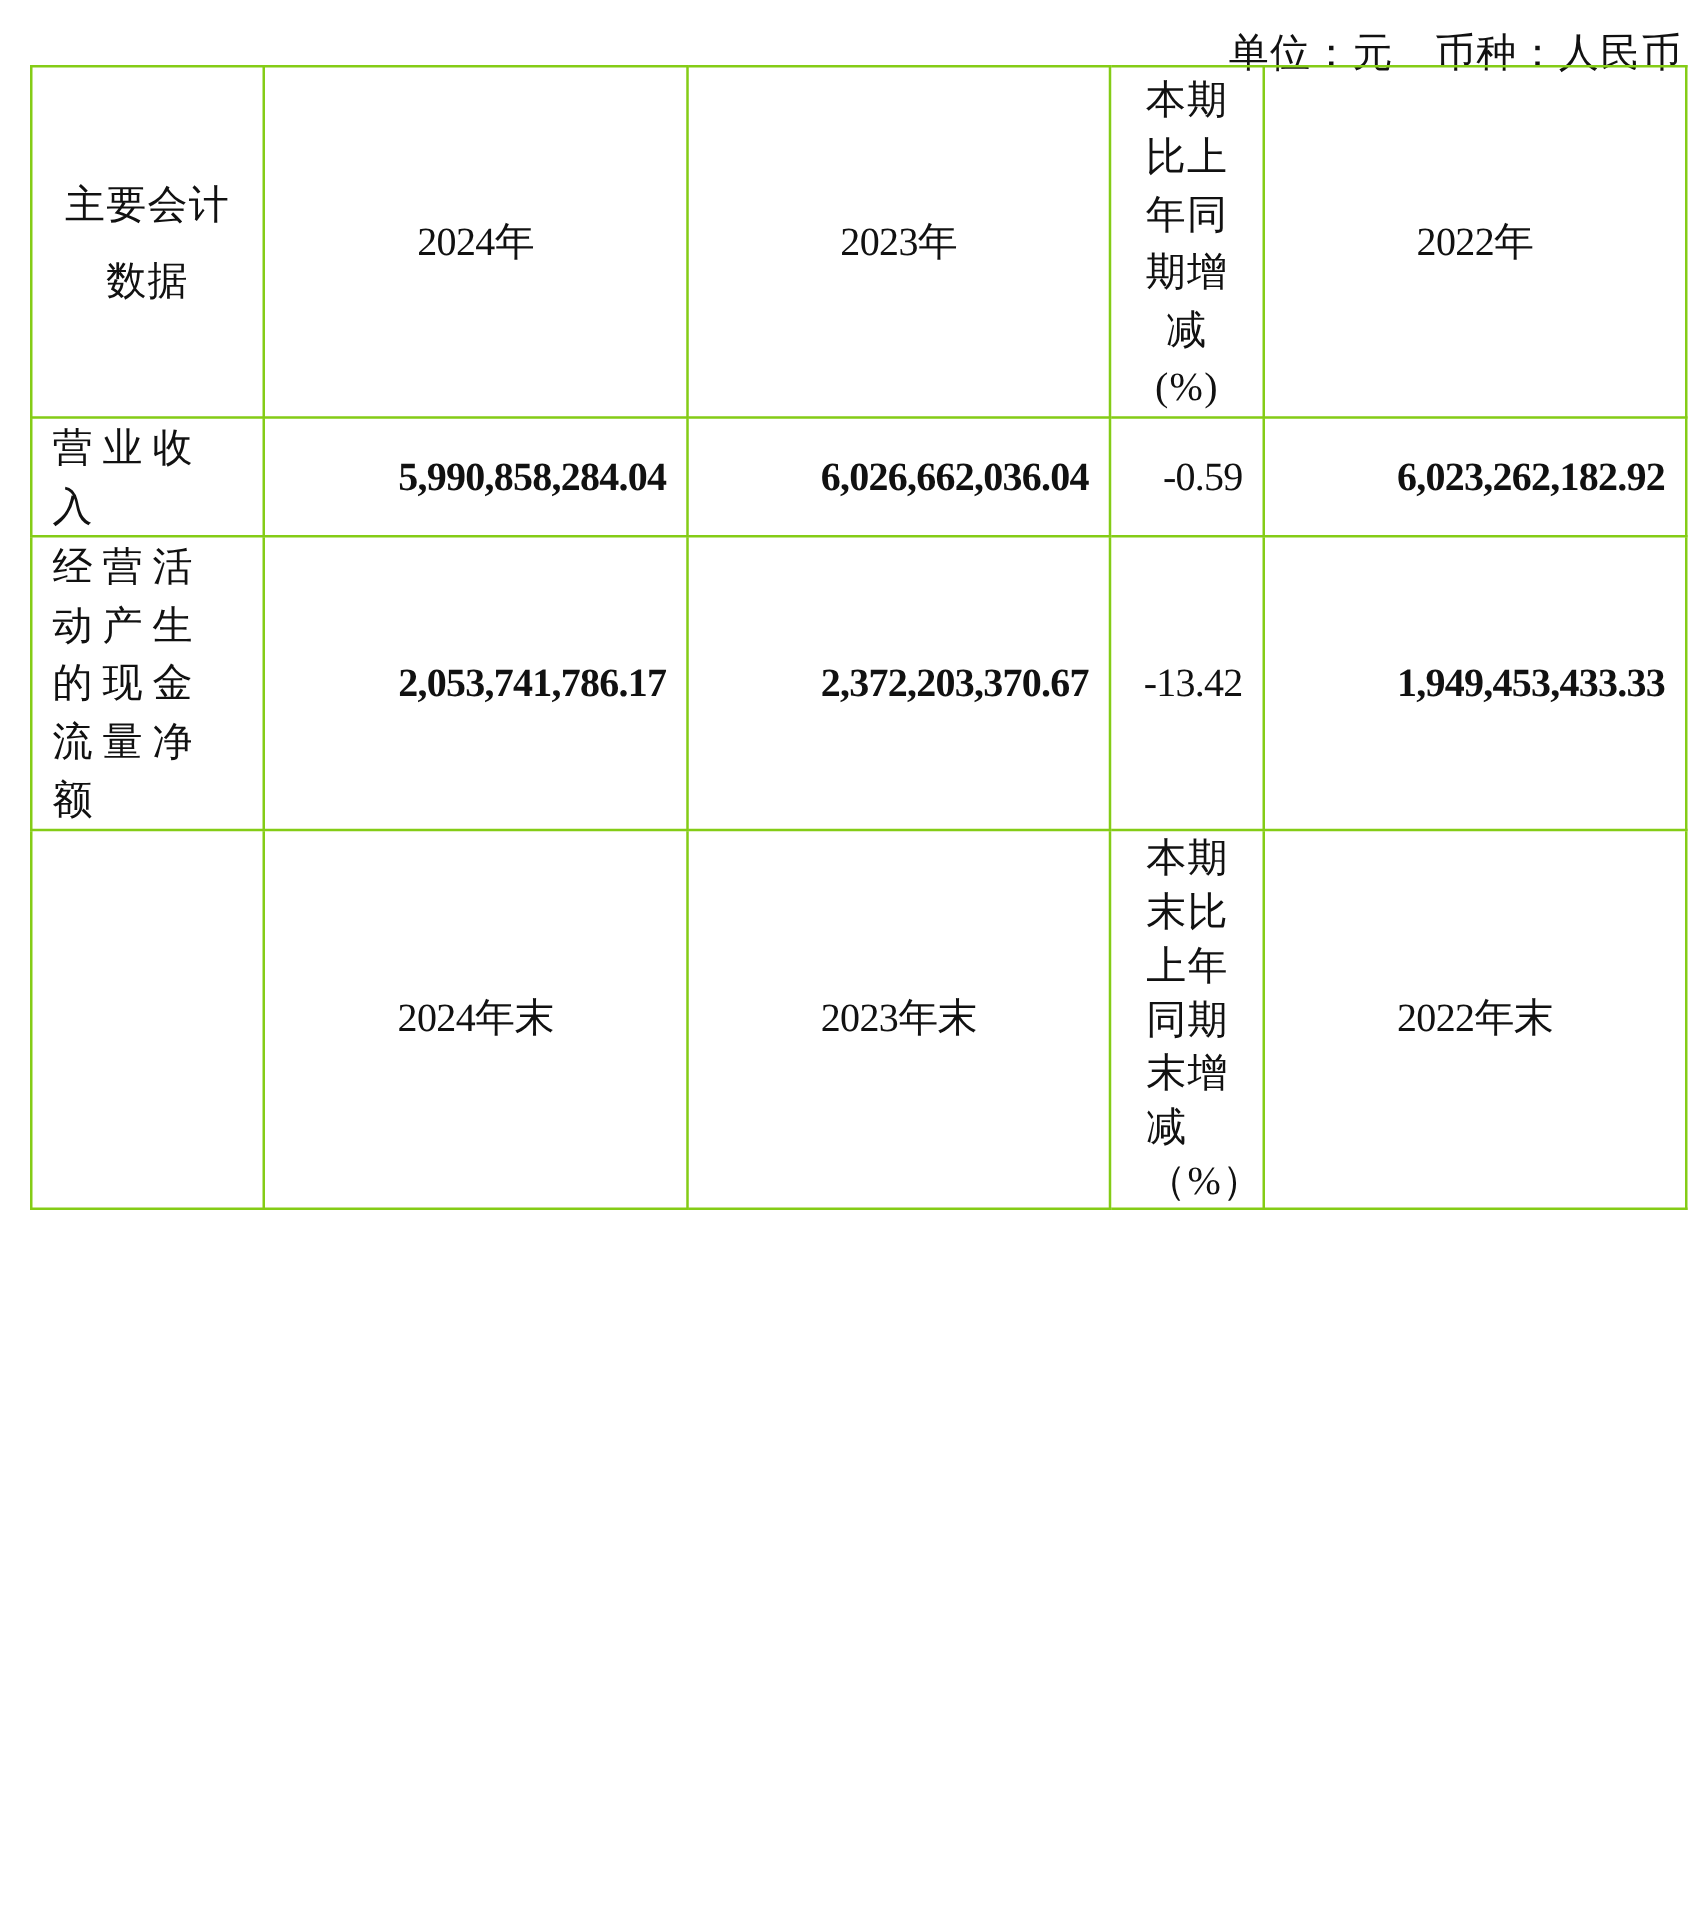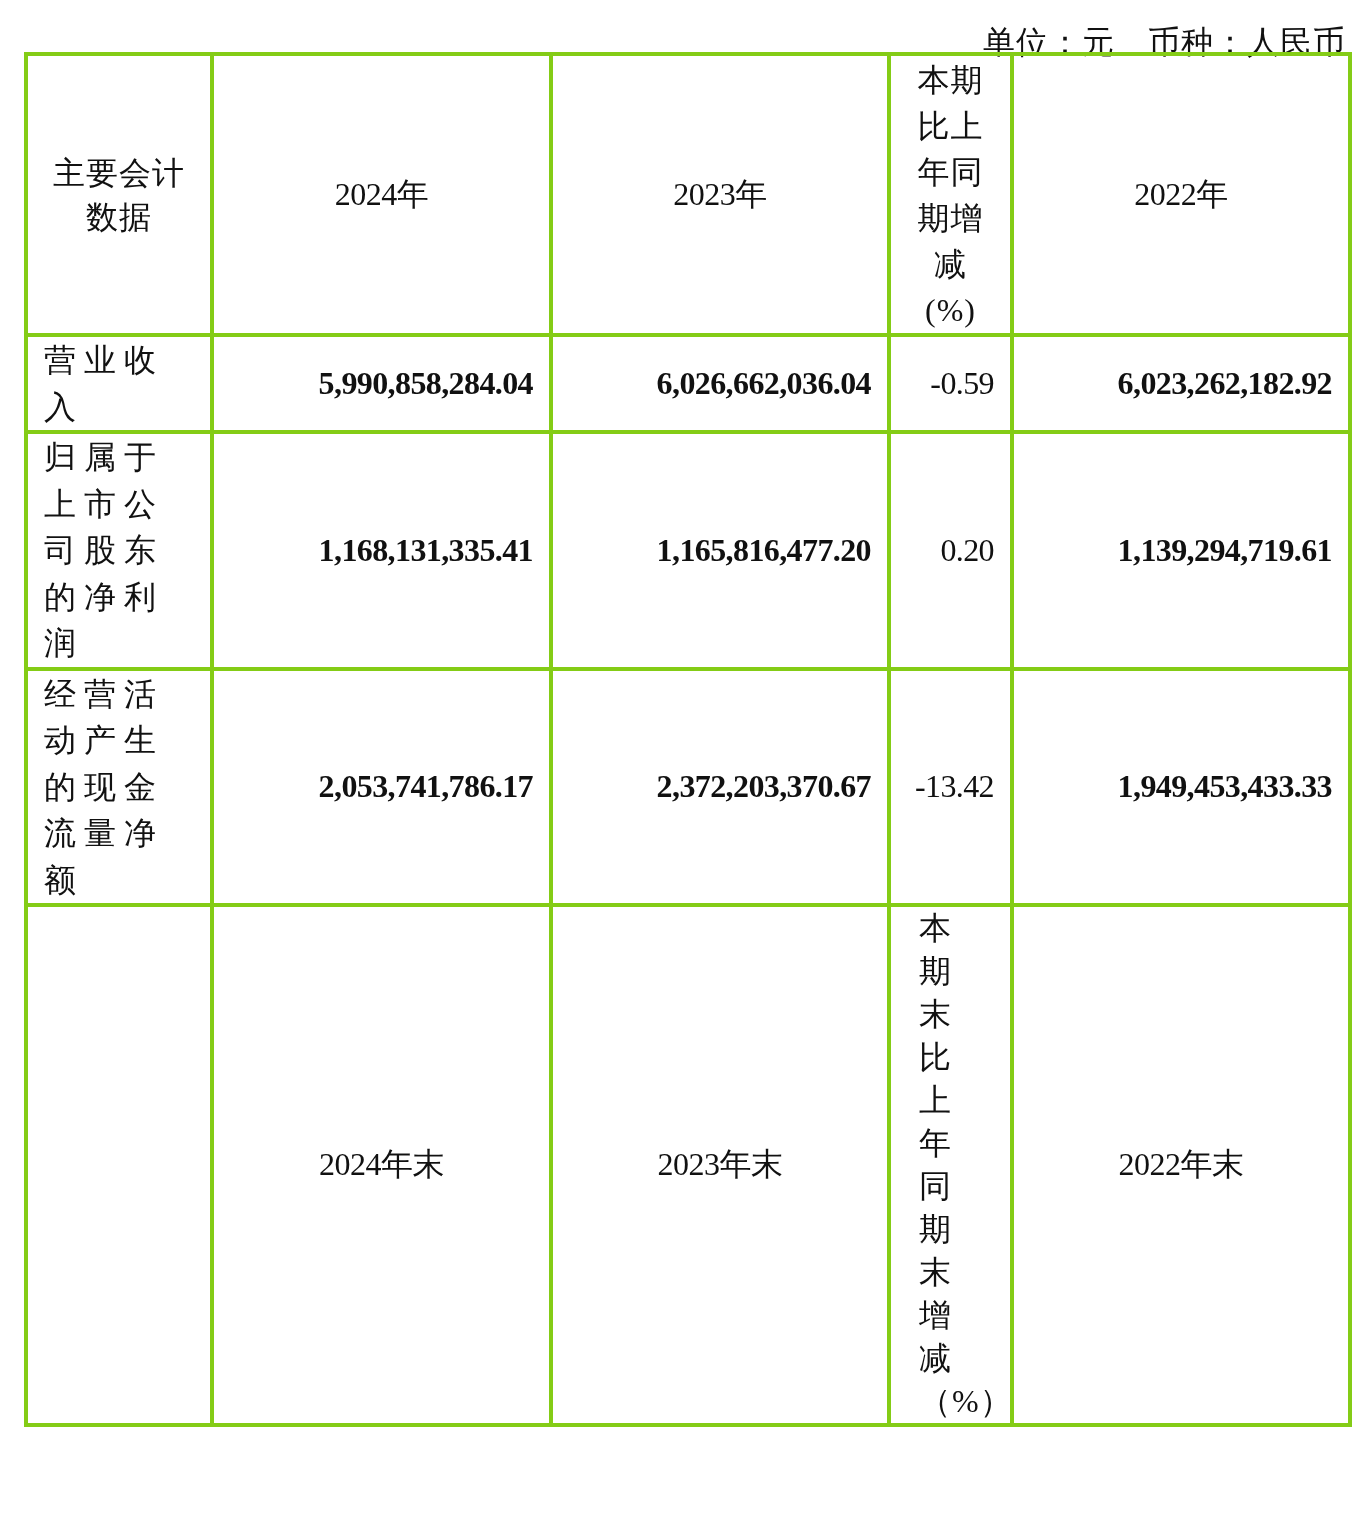--- a/index.html
+++ b/index.html
@@ -12,34 +12,34 @@
       position: absolute; top: 20px; right: 12px;
       font-size: 32px; line-height: 44px; letter-spacing: 1px;
       white-space: pre;
     }
     table.main {
       position: absolute; left: 24px; top: 52px;
       border-collapse: collapse; table-layout: fixed;
       width: 1324px;
     }
     table.main td {
-      border: 4px solid #84cc16;
+      border: 2px solid #84cc16;
       padding: 0;
       font-size: 32px;
       vertical-align: middle;
     }
     .label {
       padding: 0 12px 0 16px !important;
       line-height: 46.5px;
       letter-spacing: 8px;
       text-align: left;
       word-break: break-all;
     }
     .hdr-label {
-      text-align: center; letter-spacing: 1px; line-height: 44px;
+      text-align: center; letter-spacing: 1px; line-height: 61px;
       padding: 0 14px !important;
     }
     .year { text-align: center; letter-spacing: -0.5px; }
     .num { text-align: right; padding-right: 16px !important; letter-spacing: -0.6px; font-weight: bold; }
     .chg { text-align: right; padding-right: 16px !important; letter-spacing: -0.6px; margin-top: 46px; }
     .chg-hdr {
       text-align: center; line-height: 46px; padding: 0 22px !important;
       word-break: break-all; letter-spacing: 1px;
     }
     .chg-hdr2 {
@@ -68,27 +68,20 @@
       <td class="chg-hdr">本期比上年同期增减(%)</td>
       <td class="year">2022年</td>
     </tr>
     <tr style="height:47px">
       <td class="label">营业收入</td>
       <td class="num">5,990,858,284.04</td>
       <td class="num">6,026,662,036.04</td>
       <td class="chg">-0.59</td>
       <td class="num">6,023,262,182.92</td>
     </tr>
-    <tr style="height:190px">
-      <td class="label">归属于上市公司股东的净利润</td>
-      <td class="num">1,168,131,335.41</td>
-      <td class="num">1,165,816,477.20</td>
-      <td class="chg">0.20</td>
-      <td class="num">1,139,294,719.61</td>
-    </tr>
     <tr style="height:187px">
       <td class="label">经营活动产生的现金流量净额</td>
       <td class="num">2,053,741,786.17</td>
       <td class="num">2,372,203,370.67</td>
       <td class="chg">-13.42</td>
       <td class="num">1,949,453,433.33</td>
     </tr>
     <tr style="height:301px">
       <td class="hdr-label"></td>
       <td class="year">2024年末</td>

